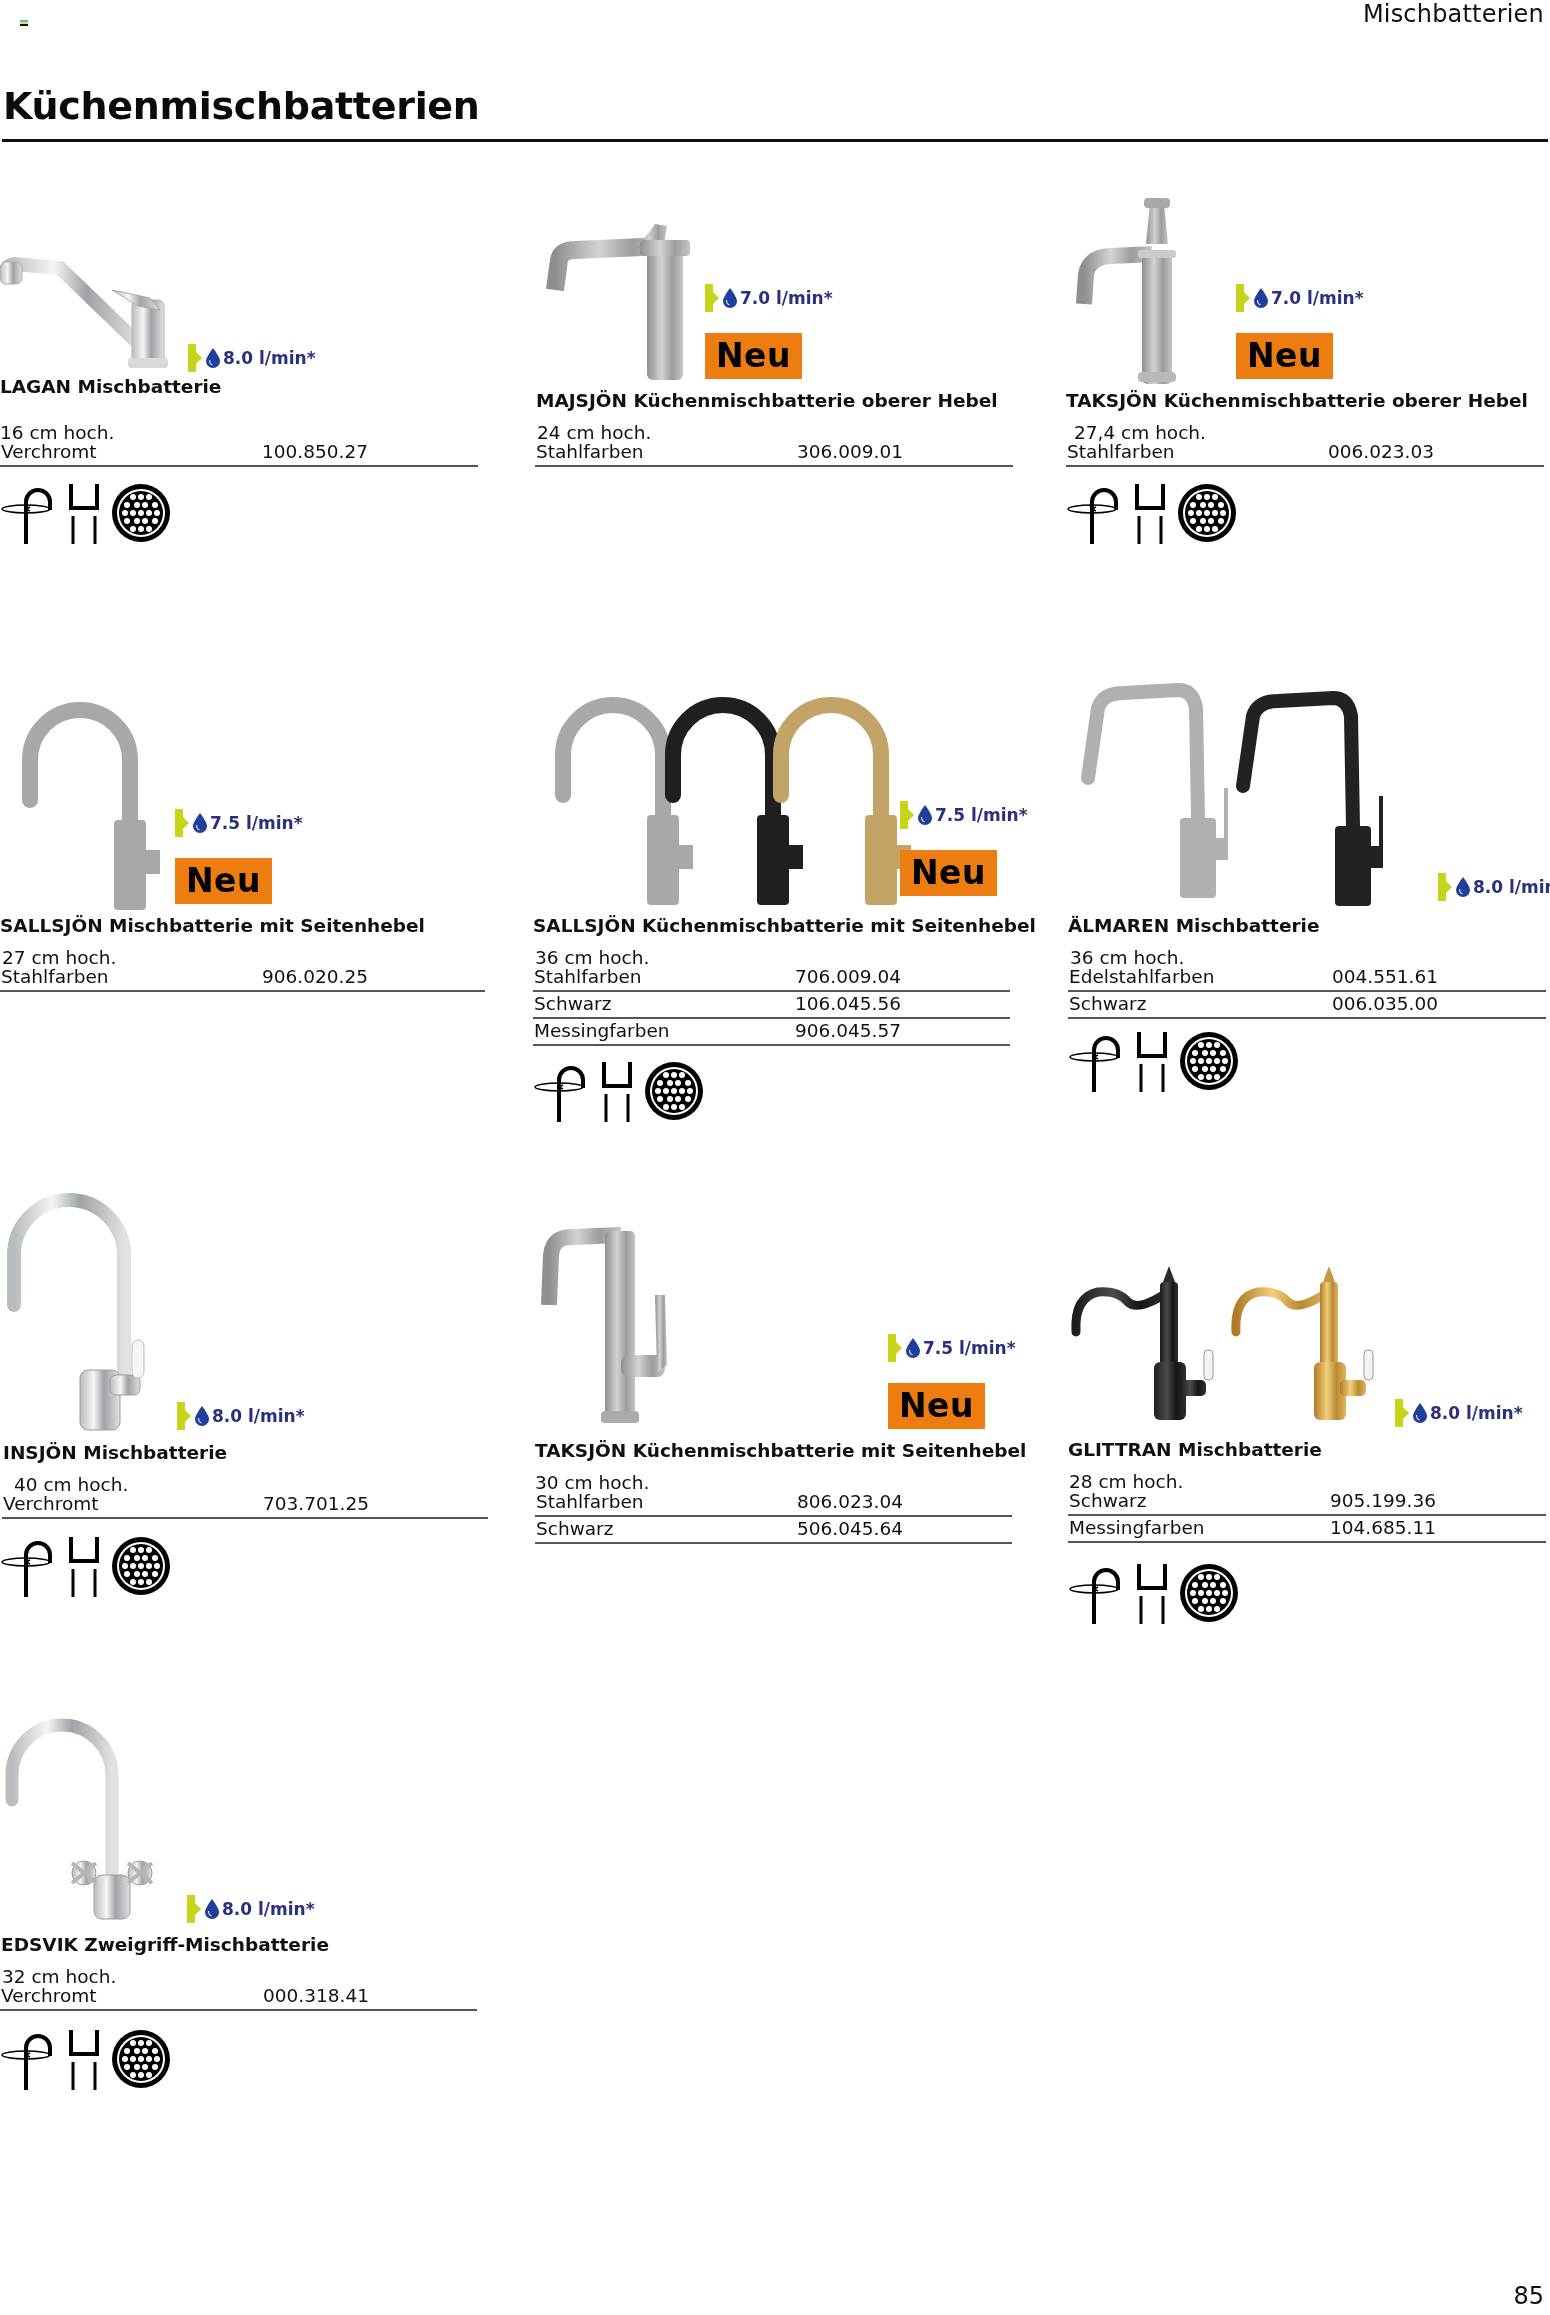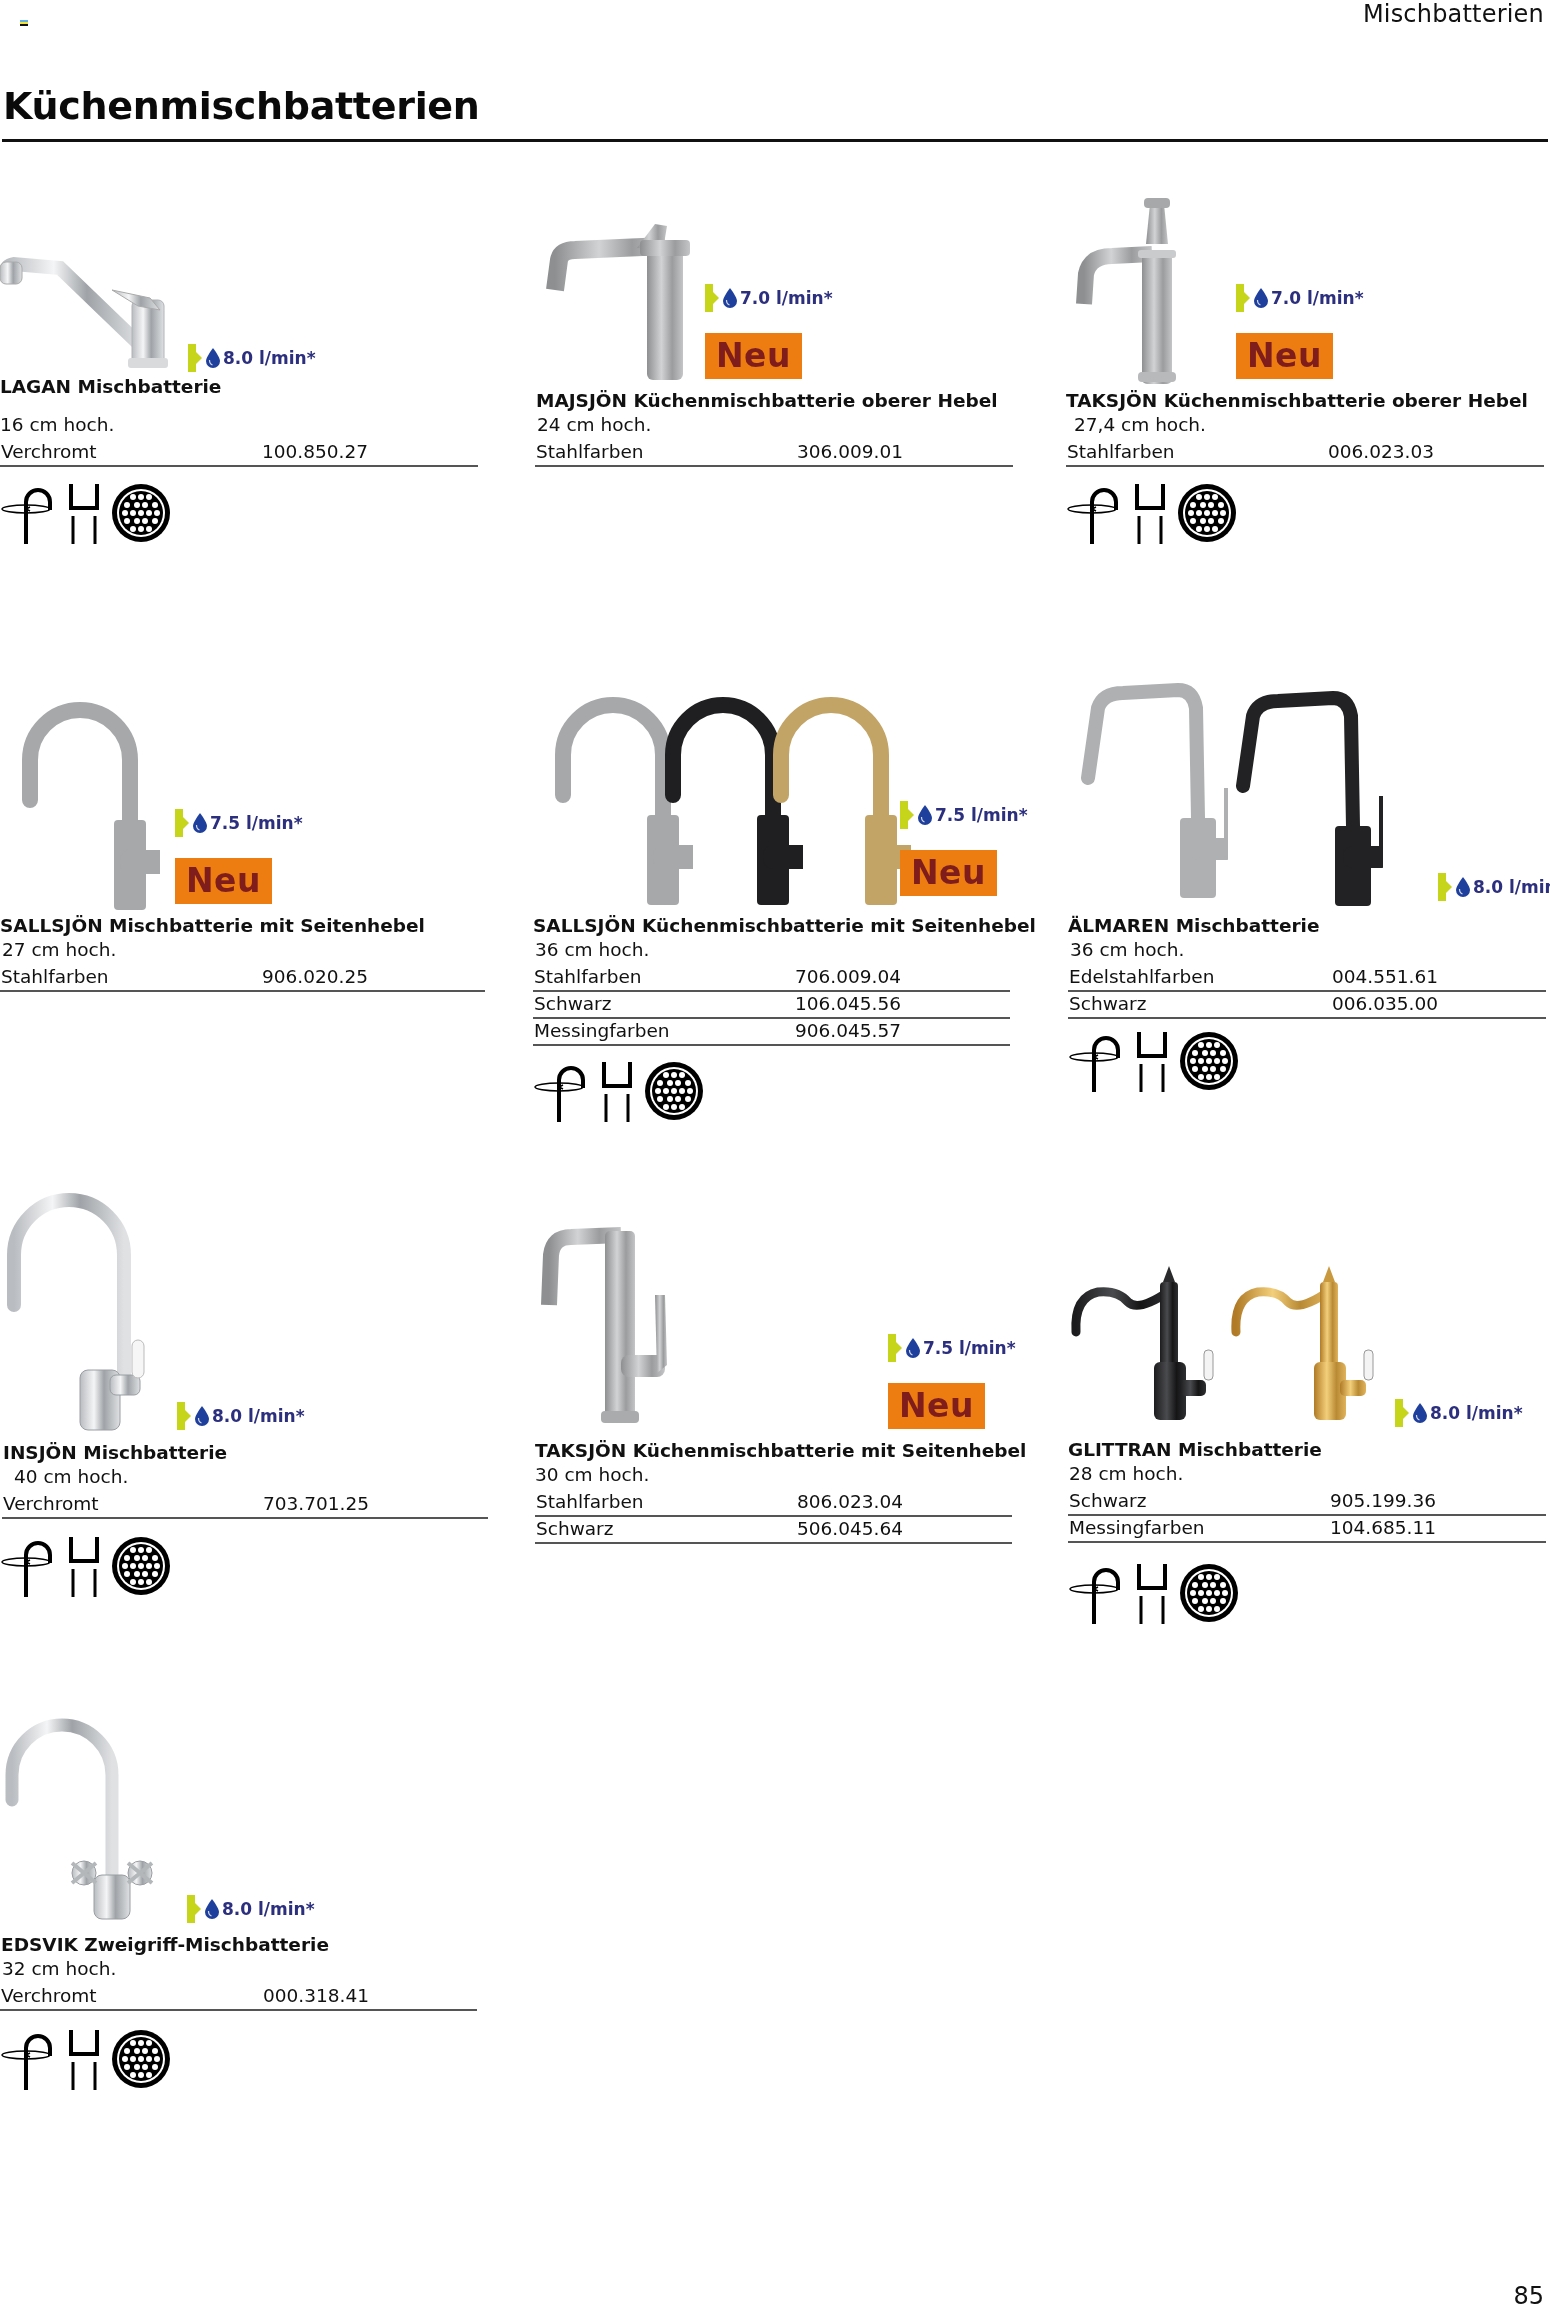--- a/index.html
+++ b/index.html
@@ -9,33 +9,33 @@
   .reg-mark { position: absolute; left: 20px; top: 20px; width: 8px; height: 6px; }
   .reg-mark i { display: block; height: 2px; }
   .section-label { position: absolute; right: 6px; top: 0px; font-size: 24px; color: #111; letter-spacing: 0.2px; }
   .page-title { position: absolute; left: 3px; top: 84px; font-size: 38px; font-weight: bold; letter-spacing: -0.3px; color: #0a0a0a; }
   .title-rule { position: absolute; left: 2px; top: 139px; width: 1546px; height: 3px; background: #111; }
   .page-number { position: absolute; right: 6px; top: 2282px; font-size: 24px; color: #111; }
 
   .product { position: absolute; width: 480px; }
   .product .img { position: absolute; }
   .product .name { position: absolute; left: 0; font-size: 18.5px; font-weight: bold; white-space: nowrap; color: #111; }
-  .product .height { position: absolute; left: 0; font-size: 18.5px; color: #111; white-space: nowrap; }
+  .product .height { position: absolute; left: 0; font-size: 18.5px; color: #111; white-space: nowrap; margin-top: 8px; }
   .product .table { position: absolute; left: 0; text-align: center; }
   .product .row { position: relative; height: 27px; border-bottom: 2px solid #555; font-size: 18.5px; color: #111; }
   .product .row .color { position: absolute; left: 1px; top: 1px; white-space: nowrap; }
   .product .row .artno { position: absolute; top: 1px; white-space: nowrap; }
 
   .flow { position: absolute; display: flex; align-items: center; height: 30px; }
   .flow .chev { width: 0; height: 0; border-top: 14px solid transparent; border-bottom: 14px solid transparent; border-left: 14px solid #c6d41a; position: relative; }
   .flow .chev::before { content: ""; position: absolute; left: -14px; top: -14px; width: 8px; height: 28px; background: #c6d41a; }
   .flow .drop { width: 14px; height: 20px; margin-left: 4px; }
   .flow .val { margin-left: 3px; font-size: 17px; font-weight: bold; color: #2b2f7d; white-space: nowrap; }
 
-  .neu { position: absolute; width: 97px; height: 46px; background: #ee7d11; color: #7f1d1d; font-size: 33px; font-weight: bold; text-align: center; line-height: 46px; letter-spacing: 0.5px; }
+  .neu { position: absolute; width: 97px; height: 46px; background: #ee7d11; color: #000000; font-size: 33px; font-weight: bold; text-align: center; line-height: 46px; letter-spacing: 0.5px; }
 
   .icons { position: absolute; display: flex; align-items: flex-end; gap: 10px; }
   .icons svg { display: block; }
 </style>
 </head>
 <body>
 
 <svg width="0" height="0" style="position:absolute">
   <defs>
     <linearGradient id="g-chrome" x1="0" x2="1" y1="0" y2="0">

